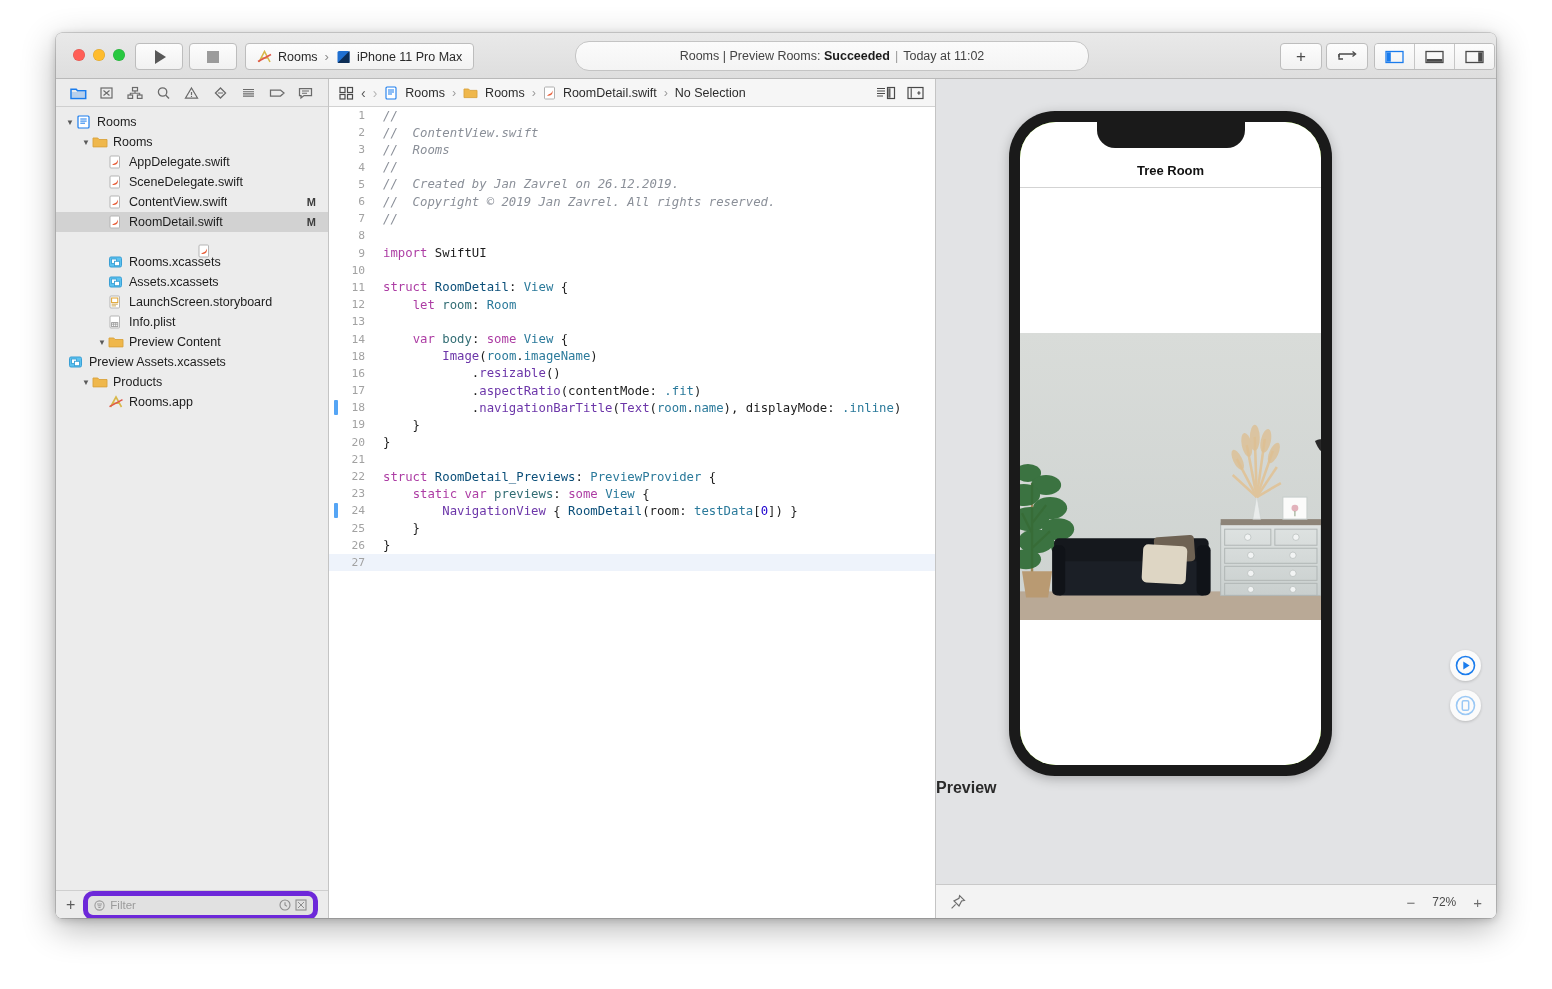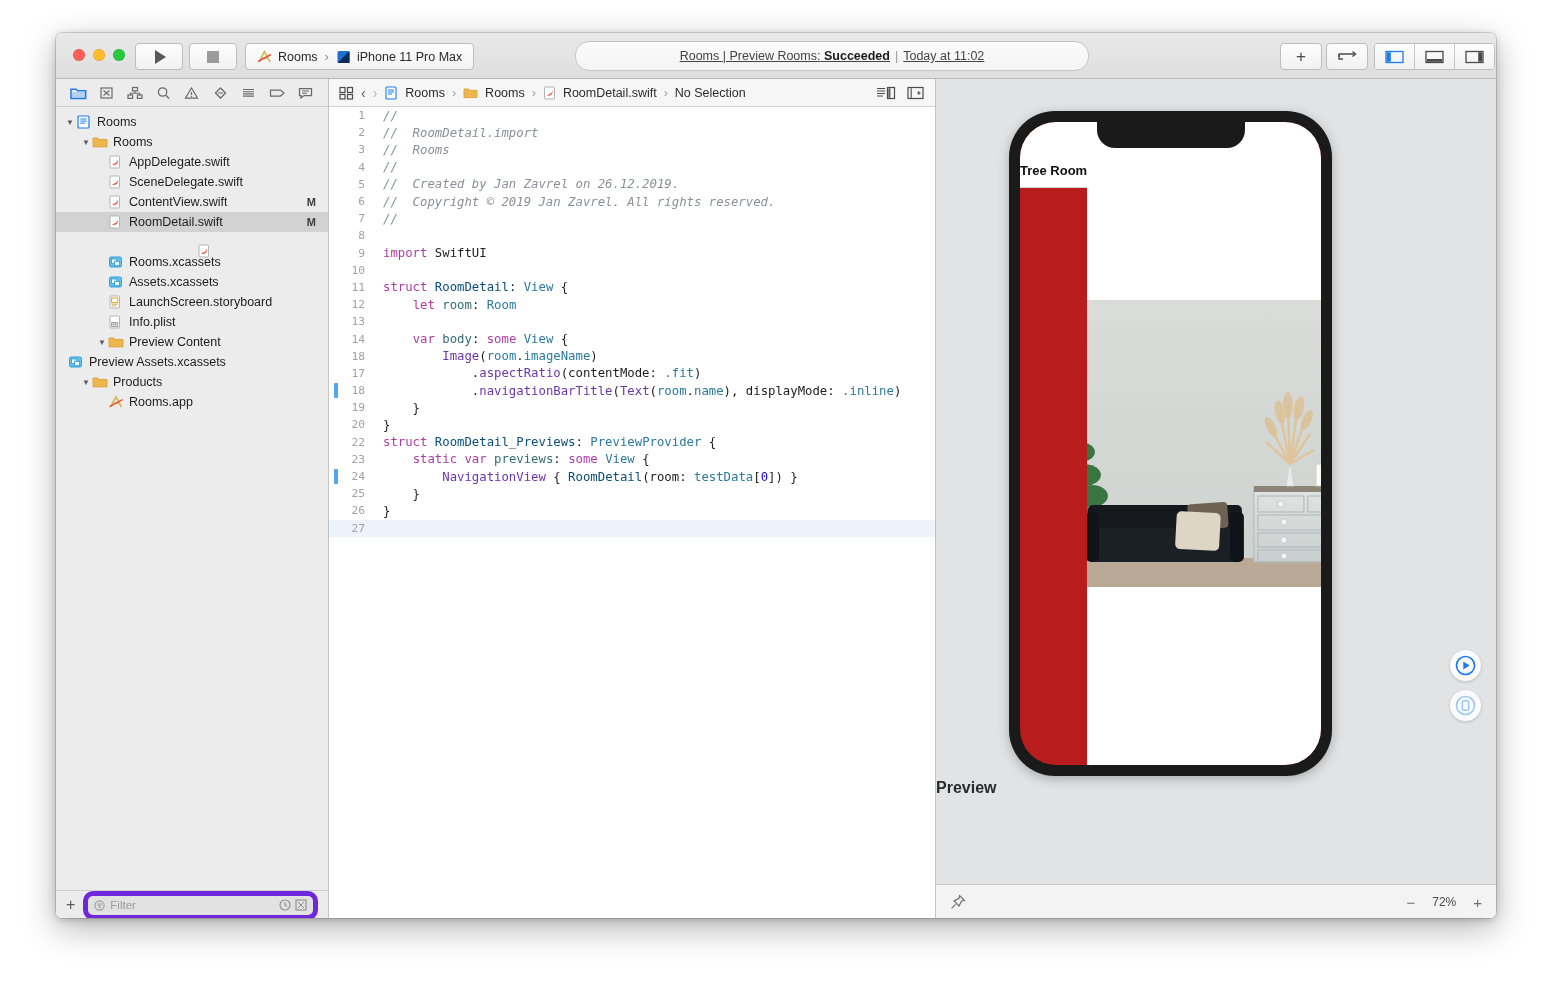--- a/index.html
+++ b/index.html
@@ -34,21 +34,21 @@
 
   .scheme{position:absolute;left:189px;top:10px;height:25px;min-width:185px;
     border-radius:4px;background:linear-gradient(to bottom,#fdfdfd,#f2f2f2);
     border:1px solid #bdbdbd;display:flex;align-items:center;padding:0 11px;gap:6px;
     font-size:12.5px;color:#2a2a2a;}
   .sep-chev{color:#8d8d8d;font-size:13px;padding:0 1px;}
 
   .status{position:absolute;left:519px;top:8px;width:512px;height:28px;
     border-radius:14px;background:linear-gradient(to bottom,#fbfbfb,#f4f4f4);
     border:1px solid #c4c4c4;display:flex;align-items:center;justify-content:center;
-    font-size:12.5px;color:#444;text-decoration:underline;}
+    font-size:12.5px;color:#444;}
   .status b{color:#1c1c1c;font-weight:bold;}
   .status .pipe{color:#9a9a9a;margin:0 5px;}
 
   .tr-btn{position:absolute;top:10px;height:25px;border-radius:4px;
     background:linear-gradient(to bottom,#fdfdfd,#f1f1f1);border:1px solid #bdbdbd;
     display:flex;align-items:center;justify-content:center;}
   .plusbtn{left:1224px;width:40px;font-size:17px;color:#4a4a4a;}
   .swapbtn{left:1270px;width:40px;}
   .segs{position:absolute;left:1318px;top:10px;height:25px;display:flex;
     border:1px solid #bdbdbd;border-radius:4px;overflow:hidden;}
@@ -112,22 +112,22 @@
 
   
   .canvas{width:560px;background:#e2e3e5;border-left:1px solid #c4c4c4;
     display:flex;flex-direction:column;position:relative;}
   .cv-area{flex:1;position:relative;overflow:hidden;}
 
   .phone{position:absolute;left:73px;top:32px;width:323px;height:665px;
     background:#1a1a1a;border-radius:46px;
     box-shadow:0 3px 12px rgba(0,0,0,.25);
     padding:11px;box-sizing:border-box;}
-  .screen{width:100%;height:100%;background:#b91c1c;border-radius:36px;
-    overflow:hidden;position:relative;display:flex;flex-direction:row;}
+  .screen{width:100%;height:100%;background:#84cc16;border-radius:36px;
+    overflow:hidden;position:relative;display:flex;flex-direction:column;}
   .notch{position:absolute;left:50%;transform:translateX(-50%);top:0;
     width:148px;height:26px;background:#1a1a1a;border-bottom-left-radius:18px;border-bottom-right-radius:18px;z-index:3;}
   .navbar{height:56px;position:relative;display:flex;align-items:flex-end;
     justify-content:center;padding-bottom:9px;border-bottom:1px solid #d3d3d3;
     background:#ffffff;}
   .navtitle{font-size:13px;font-weight:bold;color:#111;font-family:"Liberation Sans",sans-serif;}
   .scr-body{flex:1;background:#ffffff;position:relative;display:flex;align-items:center;}
   .photo{width:100%;height:287px;position:relative;overflow:hidden;background:#cfd3d2;}
 
   .pv-btns{position:absolute;right:15px;bottom:163px;display:flex;flex-direction:column;gap:9px;}
@@ -469,38 +469,40 @@
           <svg width="19" height="14" viewBox="0 0 19 14">
             <rect x="2" y="1.5" width="15" height="11" fill="none" stroke="#4a4a4a" stroke-width="1.2"></rect>
             <path d="M5.2 2.3 V11.7" stroke="#4a4a4a" stroke-width="1.1"></path>
             <path d="M11.2 7 H14.6 M12.9 5.3 V8.7" stroke="#4a4a4a" stroke-width="1.2"></path>
           </svg>
         </span>
       </div>
 
       <div class="code">
             <div class="cline"><span class="ln">1</span><span class="ct"><span class="cm">//</span></span></div>
-            <div class="cline"><span class="ln">2</span><span class="ct"><span class="cm">//  RoomDetail.import</span></span></div>
+            <div class="cline"><span class="ln">2</span><span class="ct"><span class="cm">//  ContentView.swift</span></span></div>
             <div class="cline"><span class="ln">3</span><span class="ct"><span class="cm">//  Rooms</span></span></div>
             <div class="cline"><span class="ln">4</span><span class="ct"><span class="cm">//</span></span></div>
             <div class="cline"><span class="ln">5</span><span class="ct"><span class="cm">//  Created by Jan Zavrel on 26.12.2019.</span></span></div>
             <div class="cline"><span class="ln">6</span><span class="ct"><span class="cm">//  Copyright © 2019 Jan Zavrel. All rights reserved.</span></span></div>
             <div class="cline"><span class="ln">7</span><span class="ct"><span class="cm">//</span></span></div>
             <div class="cline"><span class="ln">8</span><span class="ct"></span></div>
             <div class="cline"><span class="ln">9</span><span class="ct"><span class="kw">import</span><span class="id"> SwiftUI</span></span></div>
             <div class="cline"><span class="ln">10</span><span class="ct"></span></div>
             <div class="cline"><span class="ln">11</span><span class="ct"><span class="kw">struct</span><span class="id"> </span><span class="ty">RoomDetail</span><span class="id">: </span><span class="tyb">View</span><span class="id"> {</span></span></div>
             <div class="cline"><span class="ln">12</span><span class="ct"><span class="id">    </span><span class="kw">let</span><span class="id"> </span><span class="fn">room</span><span class="id">: </span><span class="tyb">Room</span></span></div>
             <div class="cline"><span class="ln">13</span><span class="ct"></span></div>
             <div class="cline"><span class="ln">14</span><span class="ct"><span class="id">    </span><span class="kw">var</span><span class="id"> </span><span class="fn">body</span><span class="id">: </span><span class="kw">some</span><span class="id"> </span><span class="tyb">View</span><span class="id"> {</span></span></div>
             <div class="cline"><span class="ln">18</span><span class="ct"><span class="id">        </span><span class="mth">Image</span><span class="id">(</span><span class="prop">room</span><span class="id">.</span><span class="prop">imageName</span><span class="id">)</span></span></div>
+            <div class="cline"><span class="ln">16</span><span class="ct"><span class="id">            .</span><span class="mth">resizable</span><span class="id">()</span></span></div>
             <div class="cline"><span class="ln">17</span><span class="ct"><span class="id">            .</span><span class="mth">aspectRatio</span><span class="id">(contentMode: </span><span class="prop">.fit</span><span class="id">)</span></span></div>
             <div class="cline"><span class="chg"></span><span class="ln">18</span><span class="ct"><span class="id">            .</span><span class="mth">navigationBarTitle</span><span class="id">(</span><span class="mth">Text</span><span class="id">(</span><span class="prop">room</span><span class="id">.</span><span class="prop">name</span><span class="id">), displayMode: </span><span class="prop">.inline</span><span class="id">)</span></span></div>
             <div class="cline"><span class="ln">19</span><span class="ct"><span class="id">    }</span></span></div>
             <div class="cline"><span class="ln">20</span><span class="ct"><span class="id">}</span></span></div>
+            <div class="cline"><span class="ln">21</span><span class="ct"></span></div>
             <div class="cline"><span class="ln">22</span><span class="ct"><span class="kw">struct</span><span class="id"> </span><span class="ty">RoomDetail_Previews</span><span class="id">: </span><span class="tyb">PreviewProvider</span><span class="id"> {</span></span></div>
             <div class="cline"><span class="ln">23</span><span class="ct"><span class="id">    </span><span class="kw">static var</span><span class="id"> </span><span class="fn">previews</span><span class="id">: </span><span class="kw">some</span><span class="id"> </span><span class="tyb">View</span><span class="id"> {</span></span></div>
             <div class="cline"><span class="chg"></span><span class="ln">24</span><span class="ct"><span class="id">        </span><span class="mth">NavigationView</span><span class="id"> { </span><span class="ty">RoomDetail</span><span class="id">(room: </span><span class="prop">testData</span><span class="id">[</span><span class="num">0</span><span class="id">]) }</span></span></div>
             <div class="cline"><span class="ln">25</span><span class="ct"><span class="id">    }</span></span></div>
             <div class="cline"><span class="ln">26</span><span class="ct"><span class="id">}</span></span></div>
             <div class="cline hl"><span class="ln">27</span><span class="ct"></span></div>
           </div>
     </div>
 
     <div class="canvas">

